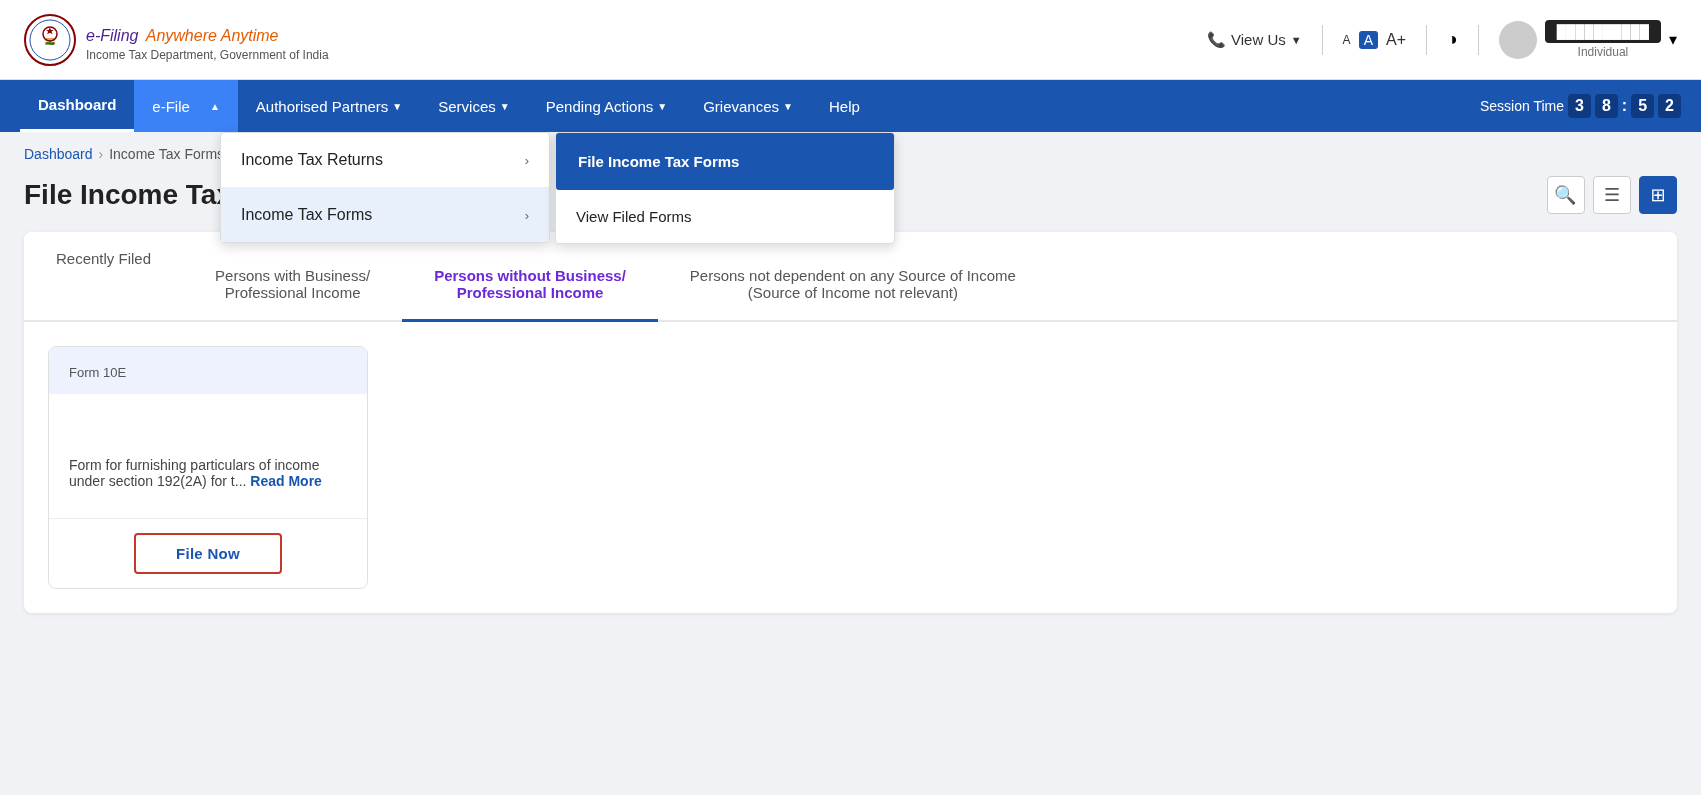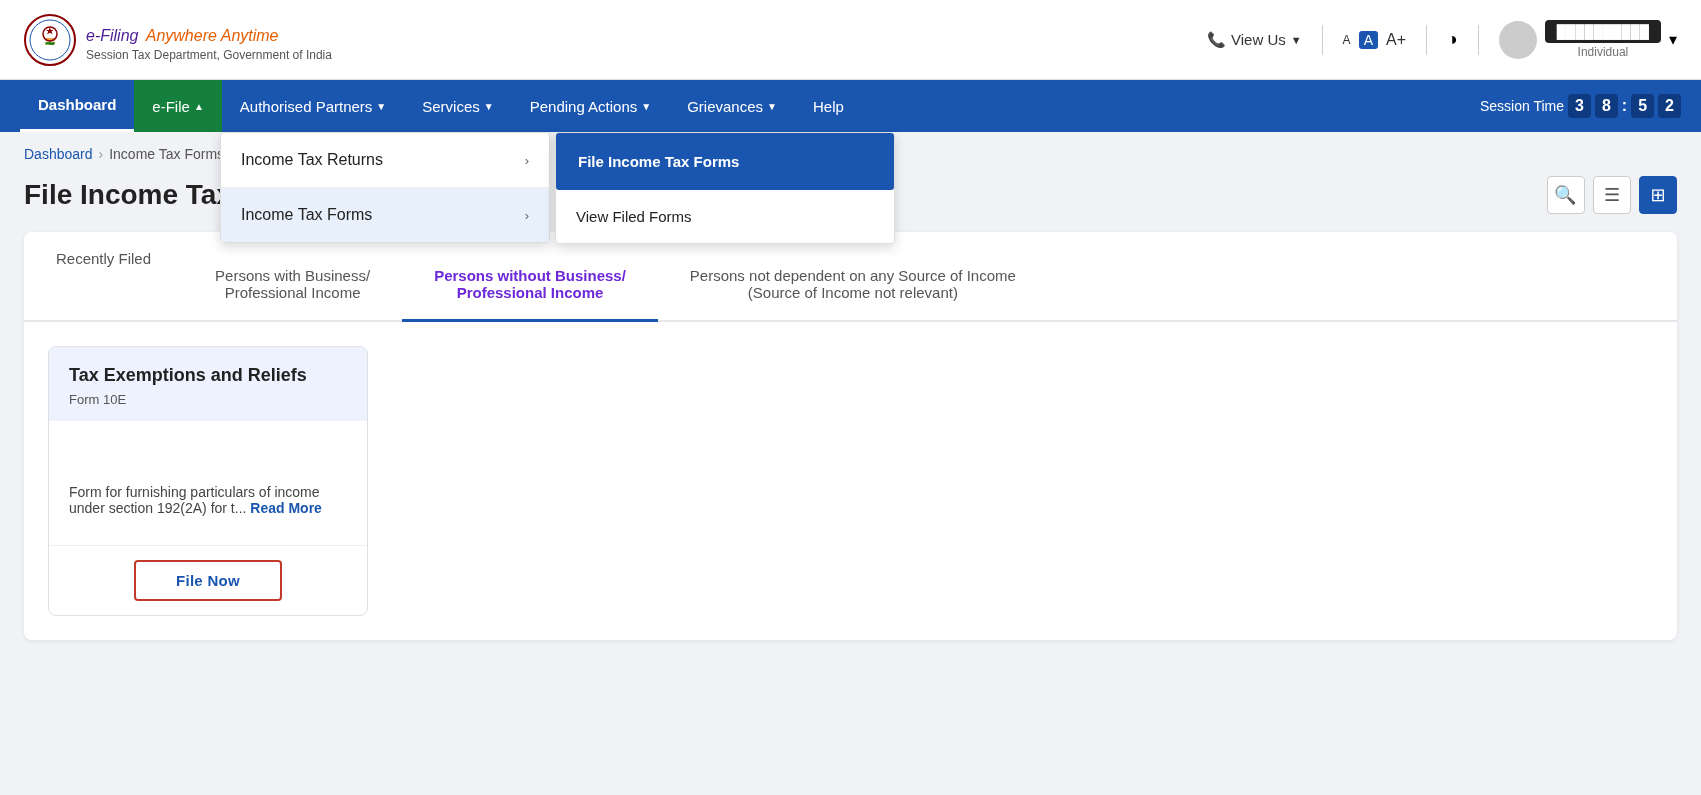--- a/index.html
+++ b/index.html
@@ -359,21 +359,21 @@
       <circle cx="26" cy="26" r="20" fill="#fff" stroke="#1a56b0" stroke-width="1"></circle>
       <text x="26" y="30" text-anchor="middle" font-size="8" fill="#8B0000" font-weight="bold">🇮🇳</text>
       <circle cx="26" cy="20" r="7" fill="none" stroke="#8B0000" stroke-width="1.5"></circle>
       <polygon points="26,14 28,19 33,19 29,22 31,27 26,24 21,27 23,22 19,19 24,19" fill="#8B0000" transform="scale(0.55) translate(21,10)"></polygon>
     </svg>
     <div class="logo-text-area">
       <div class="logo-title">
         <span>e-Filing</span>
         <span style="color:#e65c00; font-style:italic; font-size:16px; font-weight:normal;">Anywhere Anytime</span>
       </div>
-      <div class="logo-subtitle">Session Tax Department, Government of India</div>
+      <div class="logo-subtitle">Income Tax Department, Government of India</div>
     </div>
   </div>
 
   <div class="header-right">
     <div class="call-us">
       <span>📞</span>
       <span>View Us</span>
       <span style="font-size:11px;">▼</span>
     </div>
     <div class="divider-v"></div>
@@ -393,21 +393,21 @@
       </div>
       <span style="cursor:pointer;">▾</span>
     </div>
   </div>
 </div>
 
 <nav class="main-nav">
   <div class="nav-item active">
     <span>Dashboard</span>
   </div>
-  <div class="nav-item" style="background:#15803d;">
+  <div class="nav-item" style="background:#3b82f6;gap:16px;">
     <span>e-File</span>
     <span class="arrow">▲</span>
   </div>
   <div class="nav-item">
     <span>Authorised Partners</span>
     <span class="arrow">▼</span>
   </div>
   <div class="nav-item">
     <span>Services</span>
     <span class="arrow">▼</span>
@@ -484,21 +484,20 @@
     </div>
     <div class="tab" style="white-space:pre-line; text-align:center;">
       <span>Persons not dependent on any Source of Income
 (Source of Income not relevant)</span>
     </div>
   </div>
 
   <div class="forms-grid">
     <div class="form-card">
       <div class="form-card-header">
-        <div class="form-card-title">Tax Exemptions and Reliefs</div>
         <div class="form-card-subtitle">Form 10E</div>
       </div>
       <div class="form-card-body">
         <span>Form for furnishing particulars of income under section 192(2A) for t...</span>
         <a href="#" class="read-more">Read More</a>
       </div>
       <div class="form-card-footer">
         <button class="file-now-btn">File Now</button>
       </div>
     </div>

